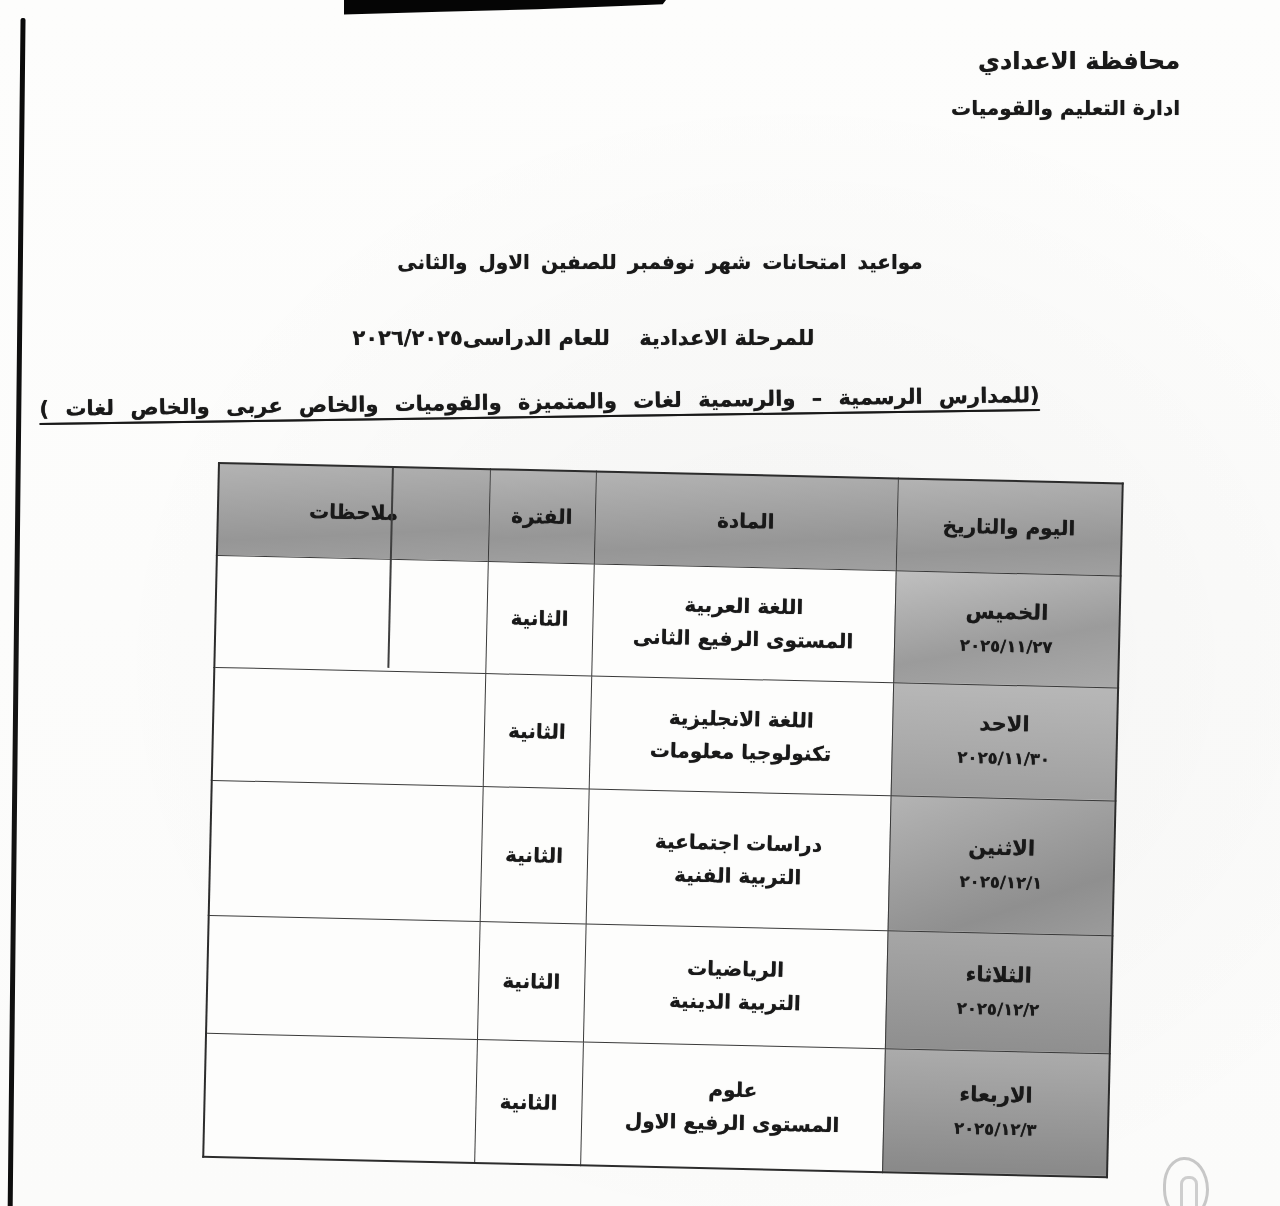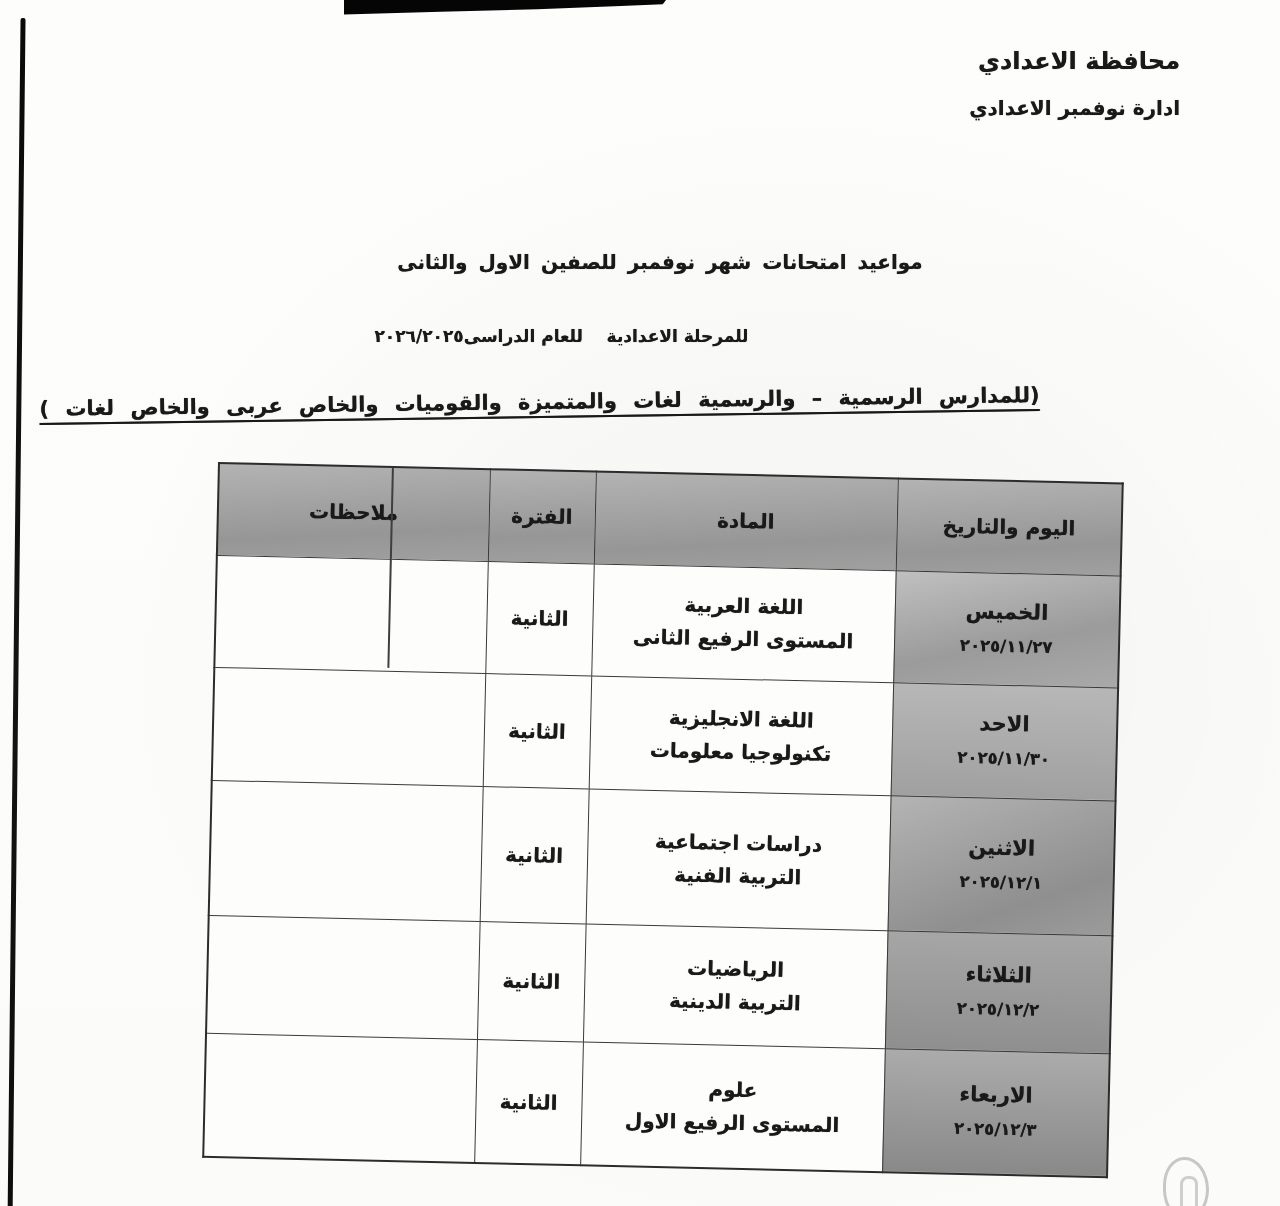--- a/index.html
+++ b/index.html
@@ -49,22 +49,22 @@
   }
   .org-block .l1 { font-size: 24px; }
   .org-block .l2 { font-size: 20px; }
   .org-block .l3 { font-size: 20px; }
   
   .title1 {
     position: absolute; top: 250px; left: 335px; width: 650px;
     text-align: center; font-size: 20px; word-spacing: 4px;
   }
   .title2 {
-    position: absolute; top: 326px; left: 314px; width: 495px;
-    text-align: center; font-size: 17px;
+    position: absolute; top: 326px; left: 336px; width: 495px;
+    text-align: center; font-size: 21px;
   }
   .subtitle {
     position: absolute; top: 390px; left: 22px; width: 1035px;
     text-align: center; font-size: 21px; word-spacing: 9px;
     text-decoration: underline;
     text-decoration-thickness: 2.2px;
     text-underline-offset: 7px;
     transform: rotate(-0.8deg);
   }
   
@@ -115,21 +115,21 @@
 </style>
 </head>
 <body>
 
 <div class="top-band"></div>
 <div class="edge-line"></div>
 <div class="corner-mark"></div>
 
 <div class="org-block">
   <div class="l1 ink">محافظة الاعدادي</div>
-  <div class="l3 ink">ادارة نوفمبر الاعدادي</div>
+  <div class="l3 ink">ادارة التعليم والقوميات</div>
 </div>
 
 <div class="title1 ink">مواعيد امتحانات  شهر نوفمبر للصفين الاول والثانى</div>
 <div class="title2 ink">للمرحلة الاعدادية &nbsp;&nbsp; للعام الدراسى٢٠٢٦/٢٠٢٥</div>
 <div class="subtitle ink">(للمدارس الرسمية – والرسمية لغات  والمتميزة والقوميات والخاص عربى والخاص لغات )</div>
 
 <div class="table-wrap">
   <div class="stray-line"></div>
   <table class="sched">
     <colgroup>

